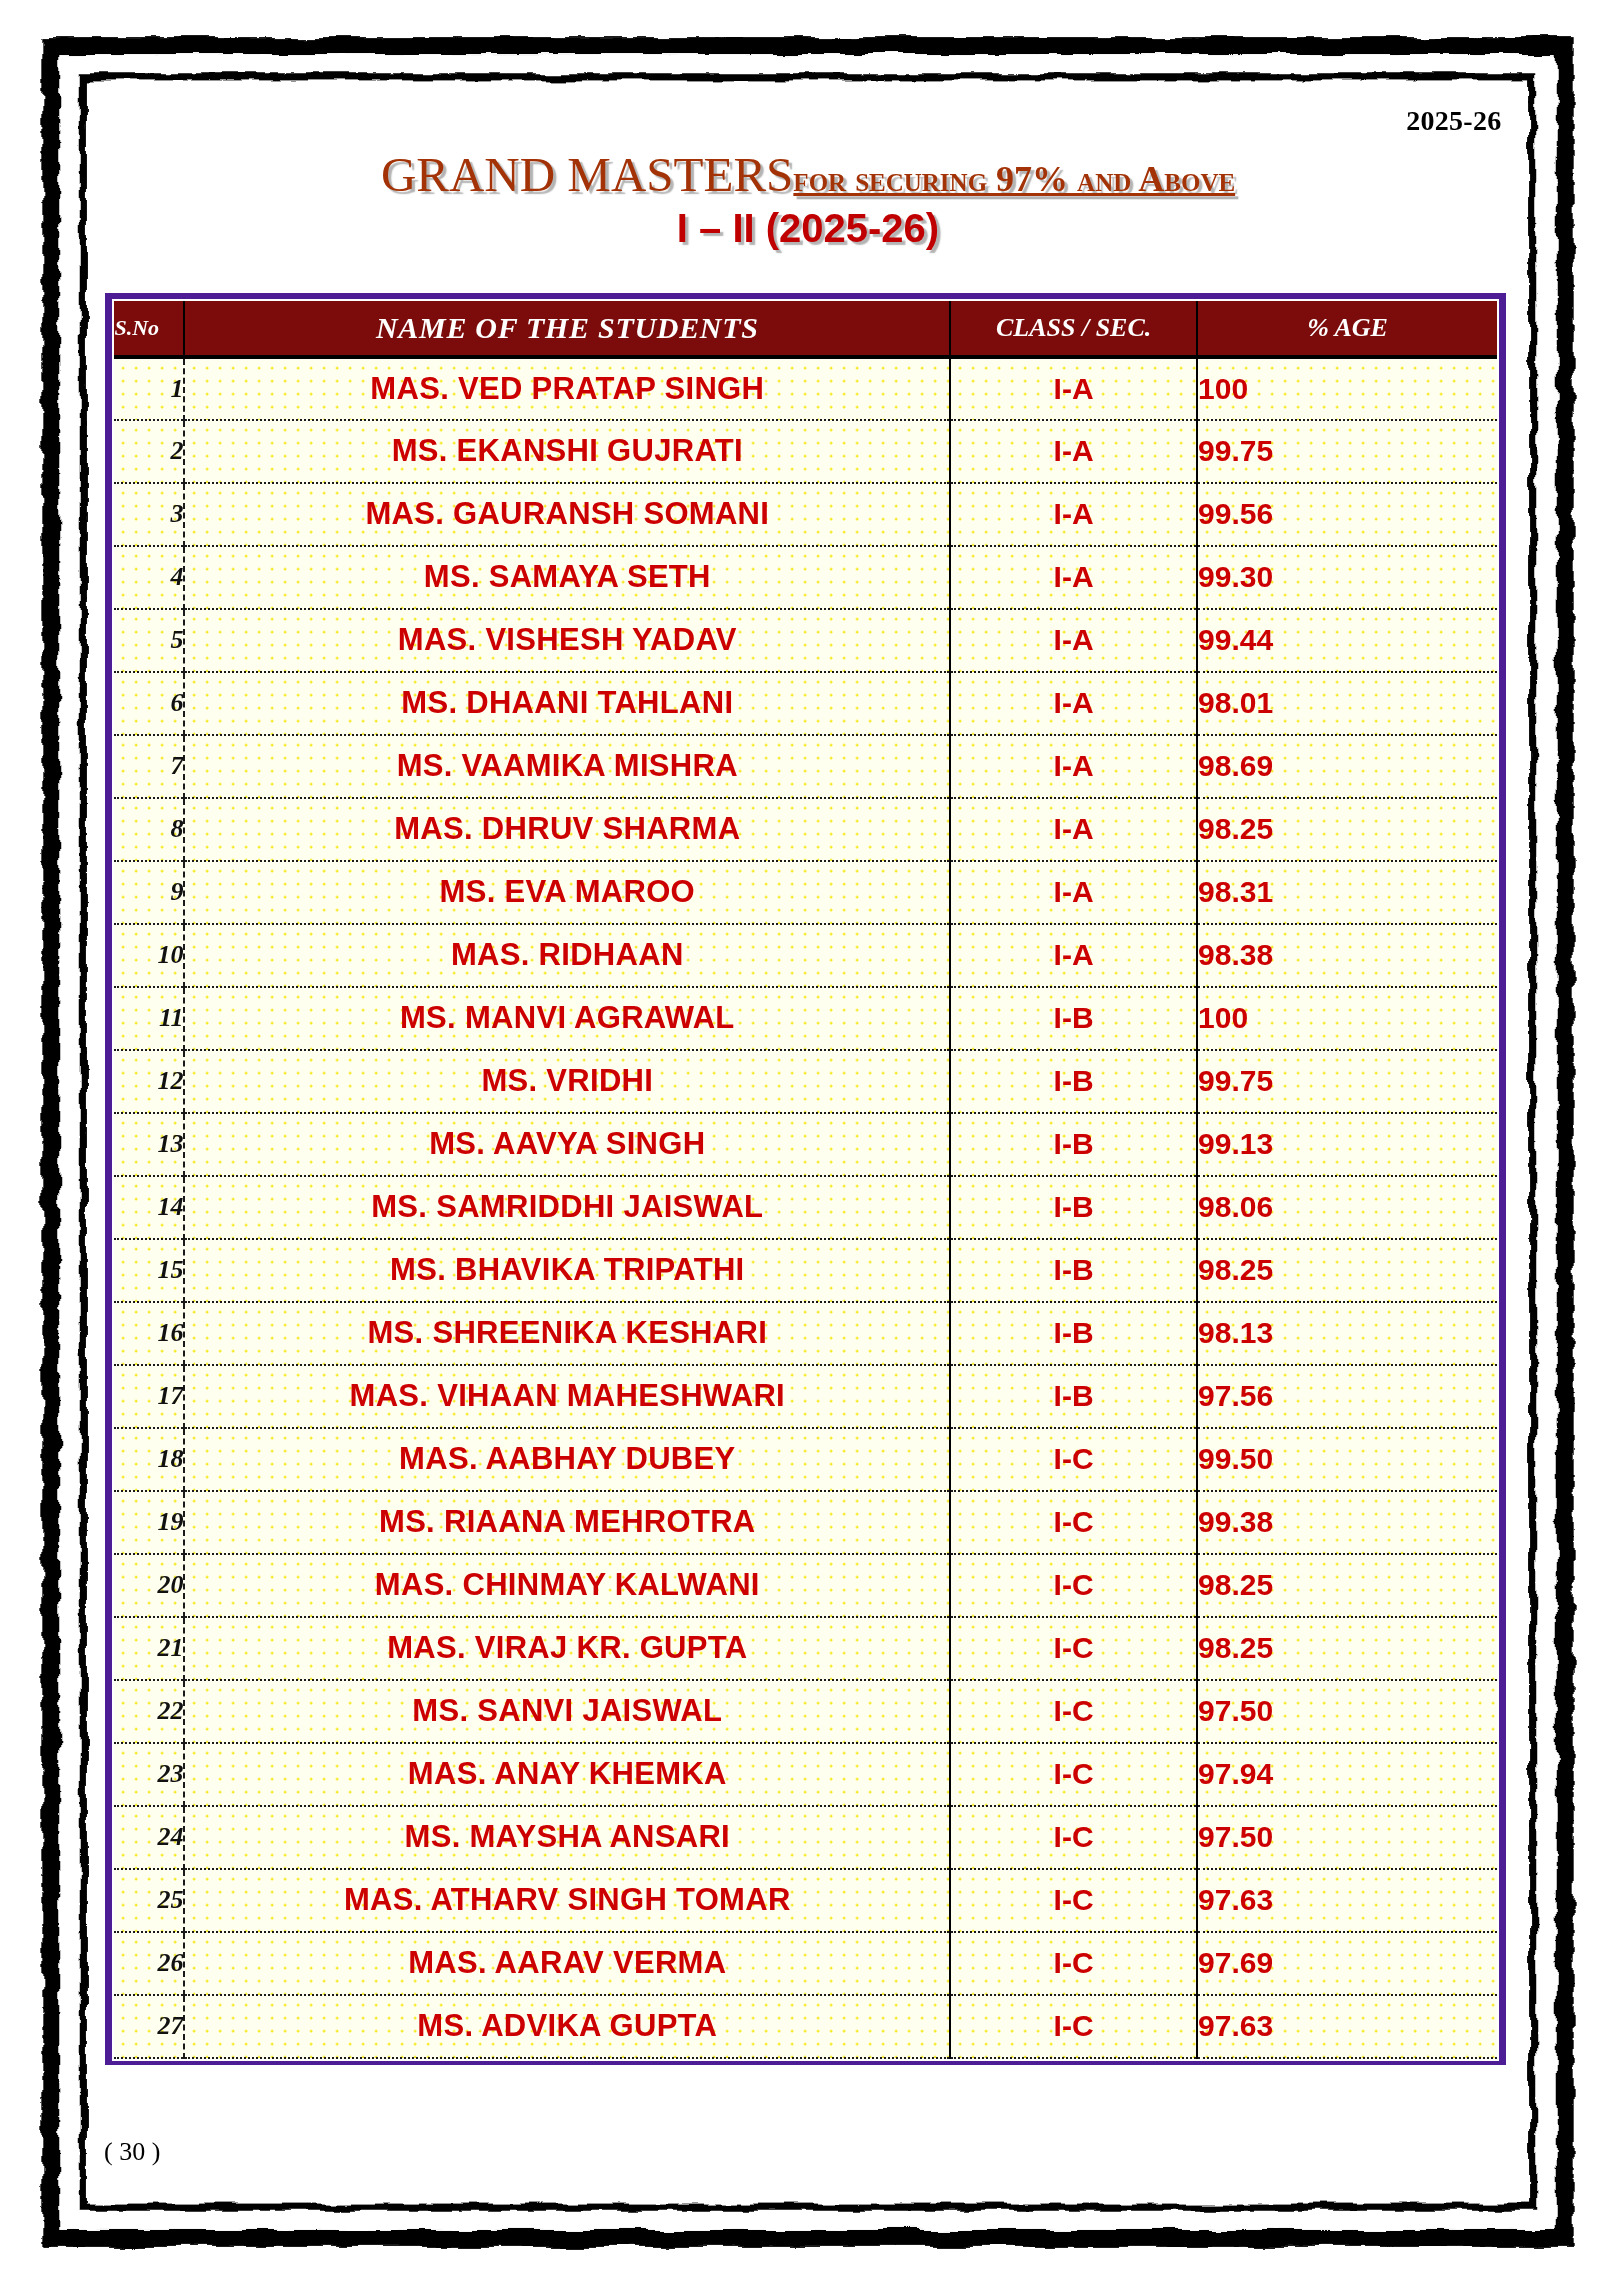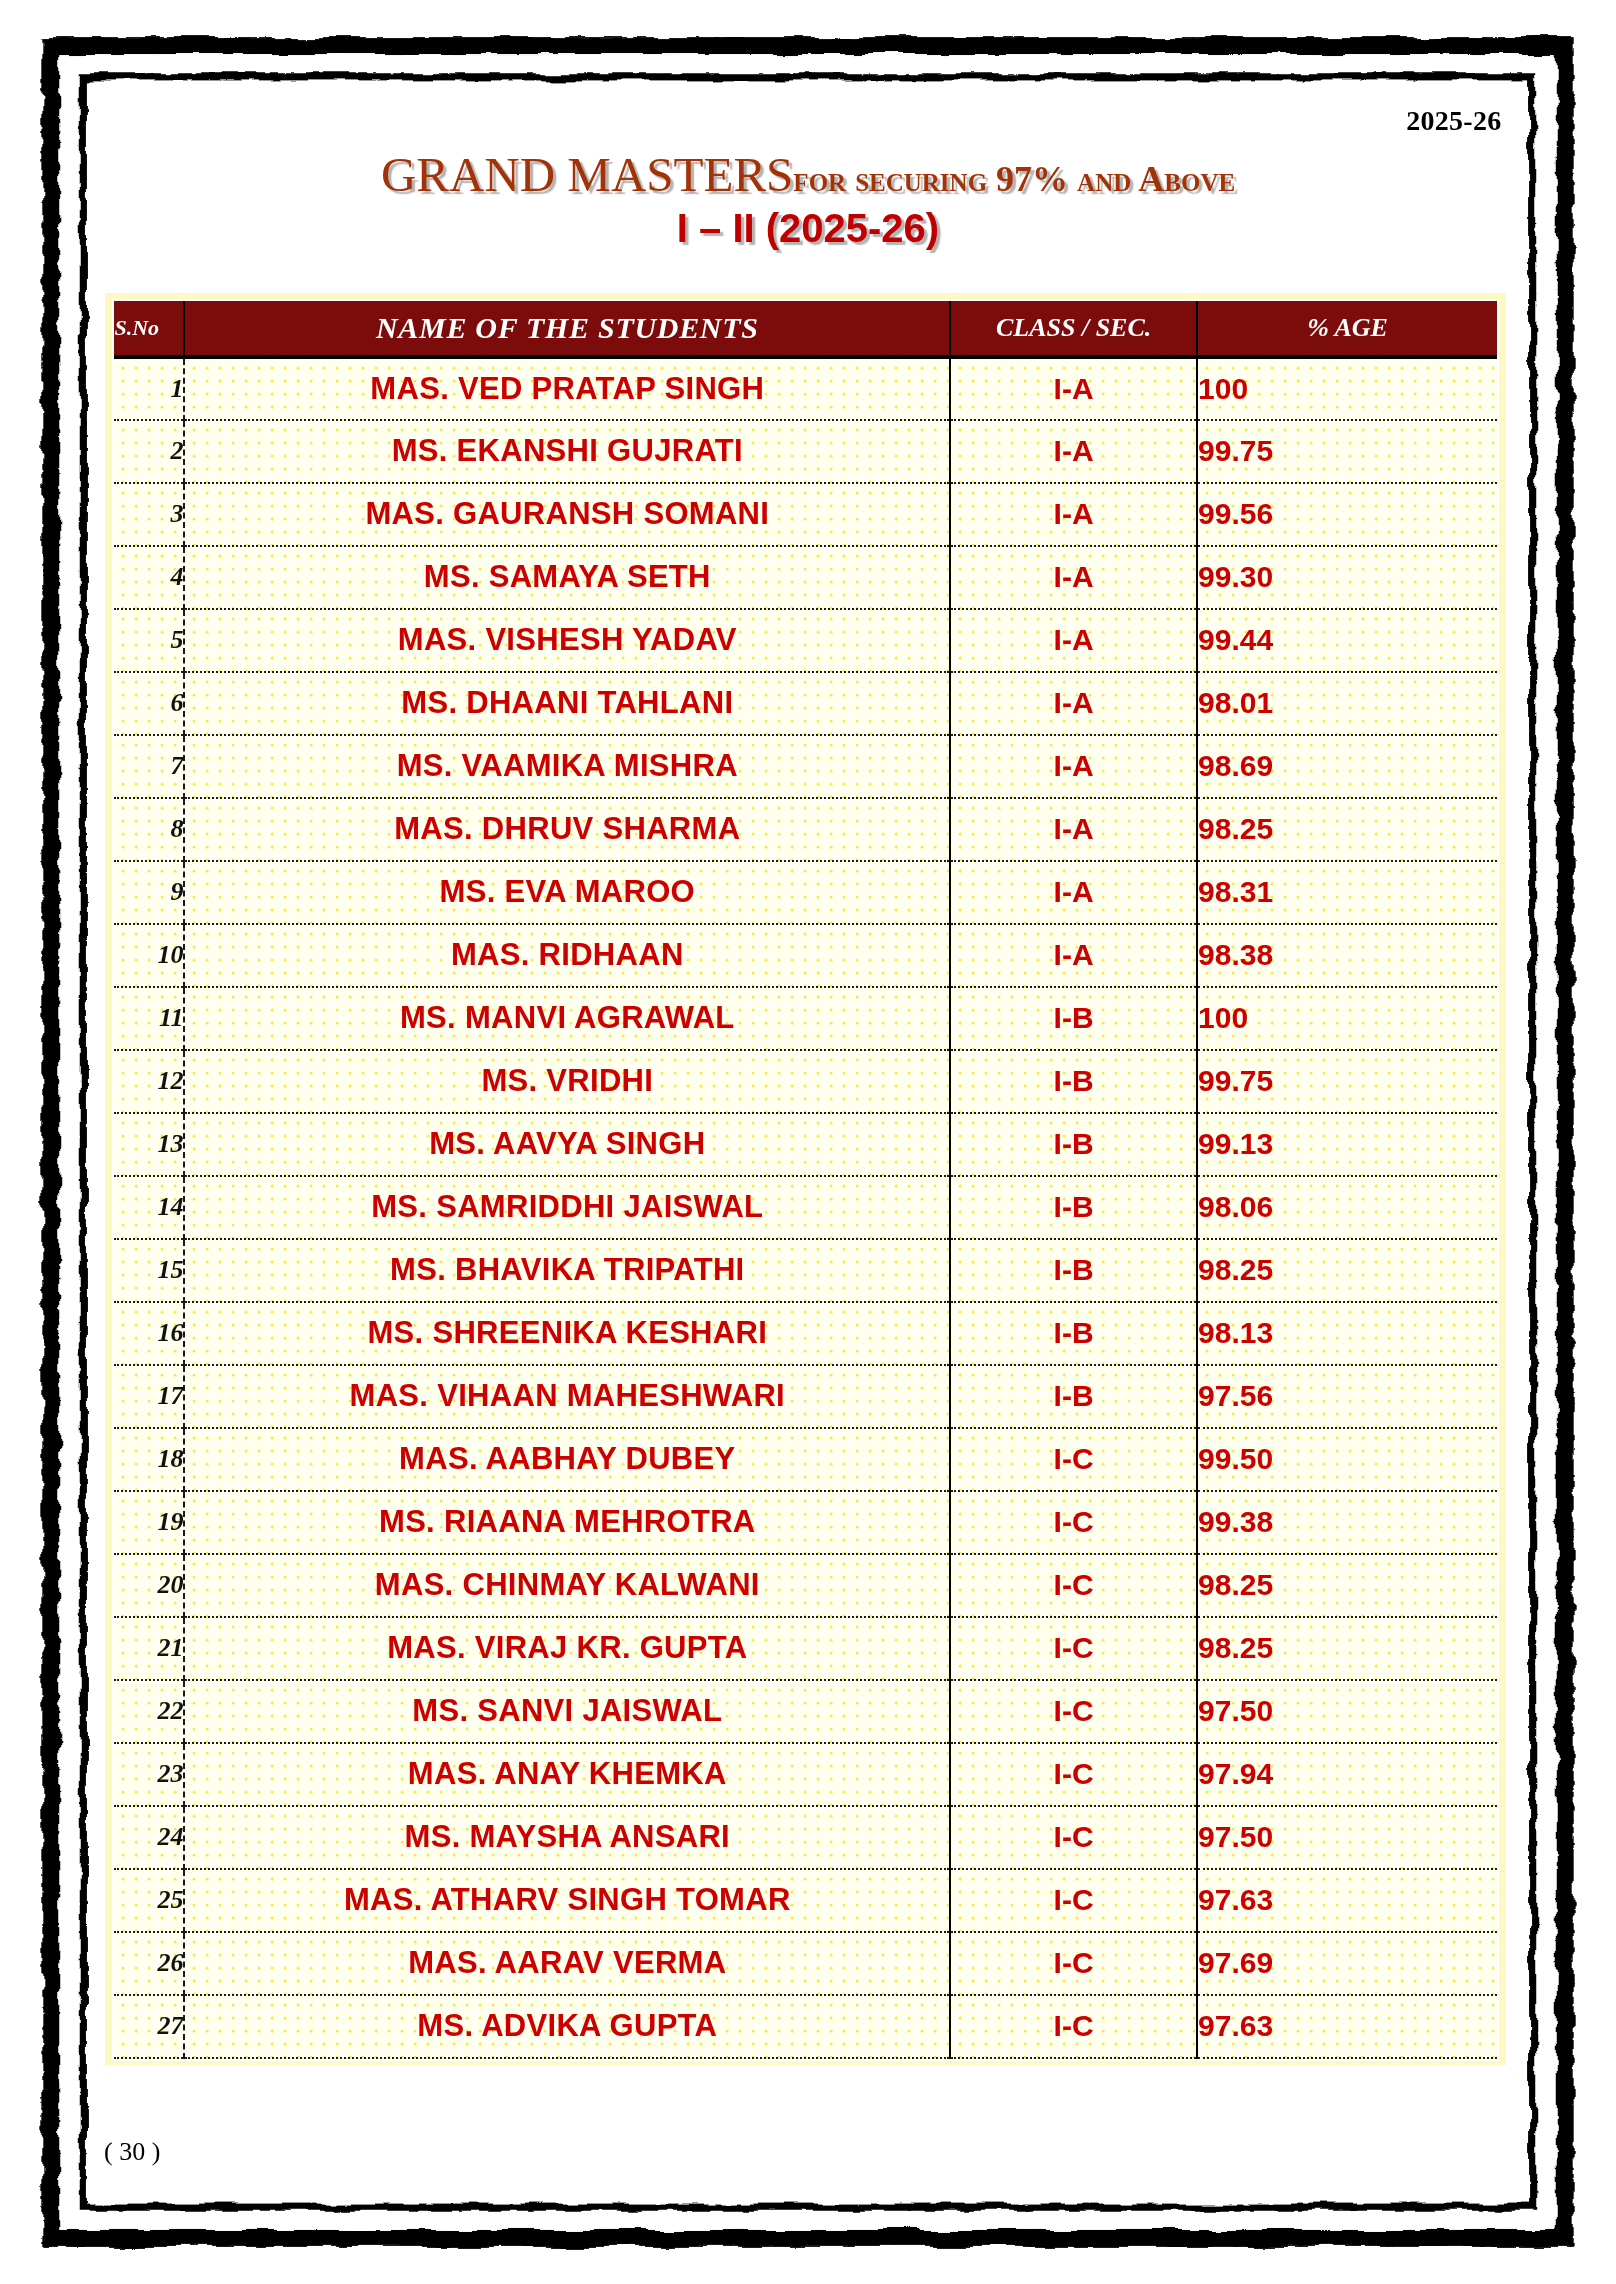--- a/index.html
+++ b/index.html
@@ -64,38 +64,39 @@
   .title-main {
     font-size: 49px;
     font-weight: normal;
     letter-spacing: 0px;
   }
   .title-sub-caps {
     font-size: 36px;
     font-weight: bold;
     font-variant: small-caps;
     letter-spacing: 0px;
+    text-decoration: underline;
   }
   .title-line-2 {
     margin-top: 9px;
     font-family: Liberation Sans, sans-serif;
     font-size: 40px;
     font-weight: bold;
     color: #C00000;
     text-shadow: 3.3px 3.3px 1.3px rgba(150,150,150,0.72);
     white-space: nowrap;
   }
 
   
   #table-frame {
     position: absolute;
     left: 1.3px;
     top: 215px;
     width: 1401px;
-    background: #fef9c3;
+    background: #4c1d95;
     padding: 5.9px 7.2px 4.6px 7.2px;
     box-sizing: border-box;
   }
   #table-frame-inner {
     border: 2px solid #ffffff;
     background: #ffffff;
     box-sizing: border-box;
   }
 
   table#merit-table {

